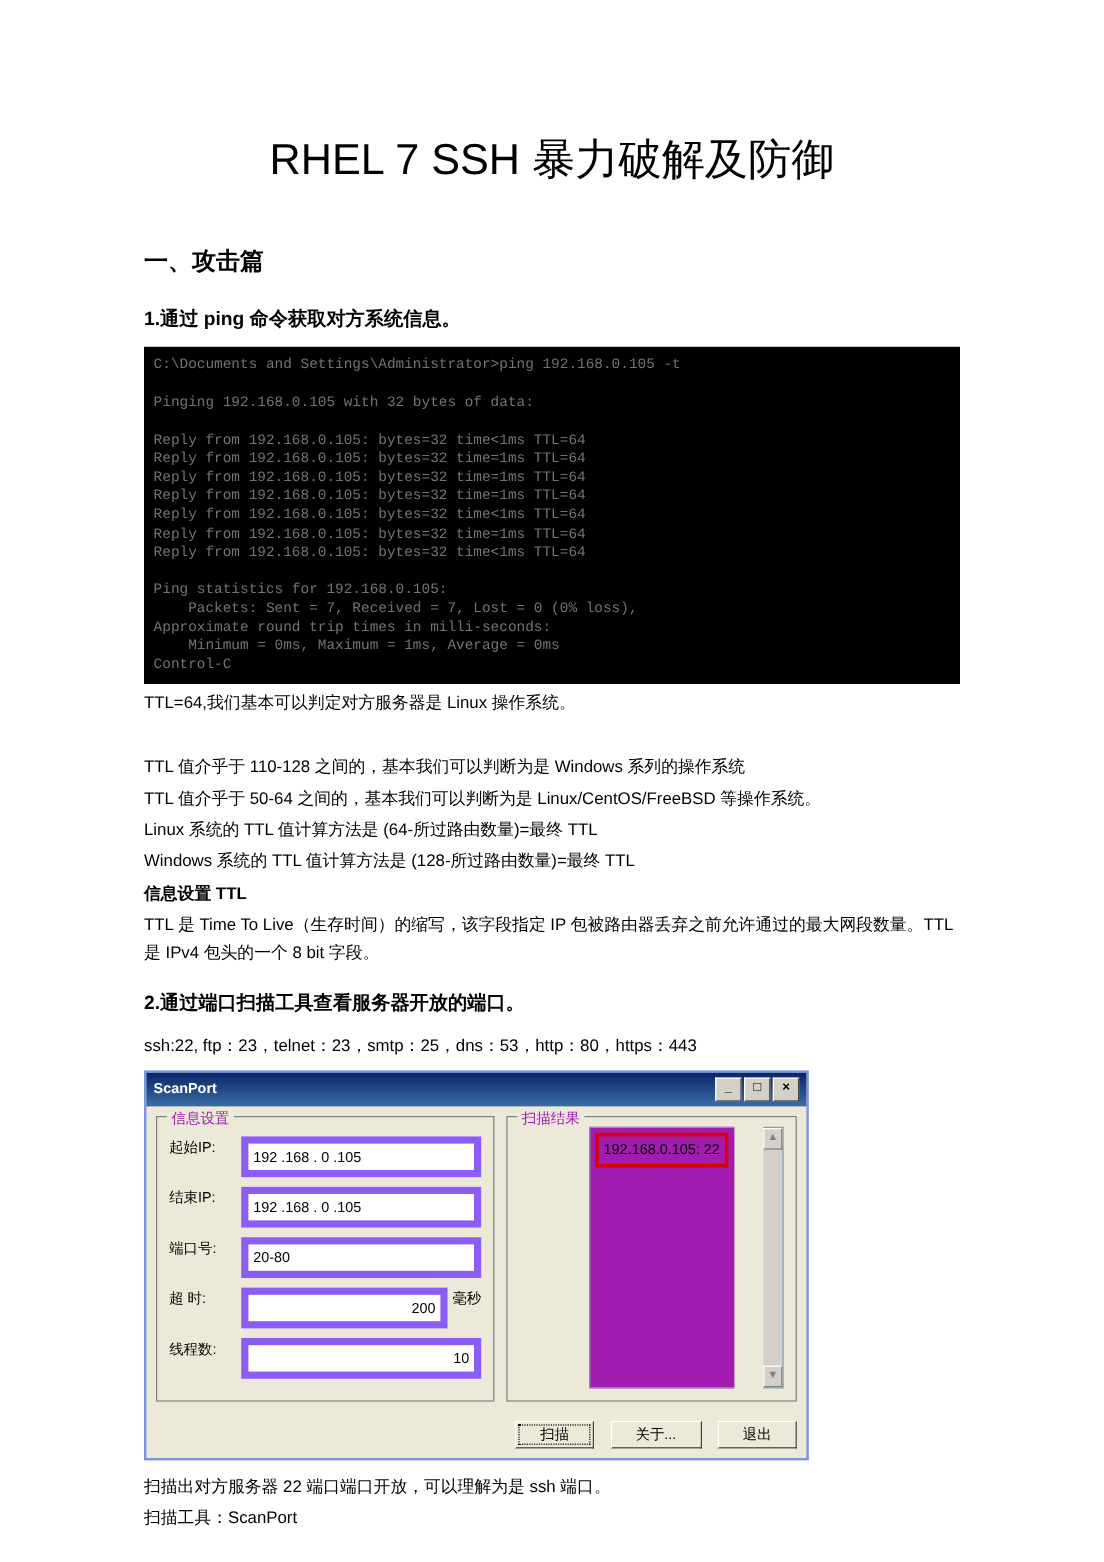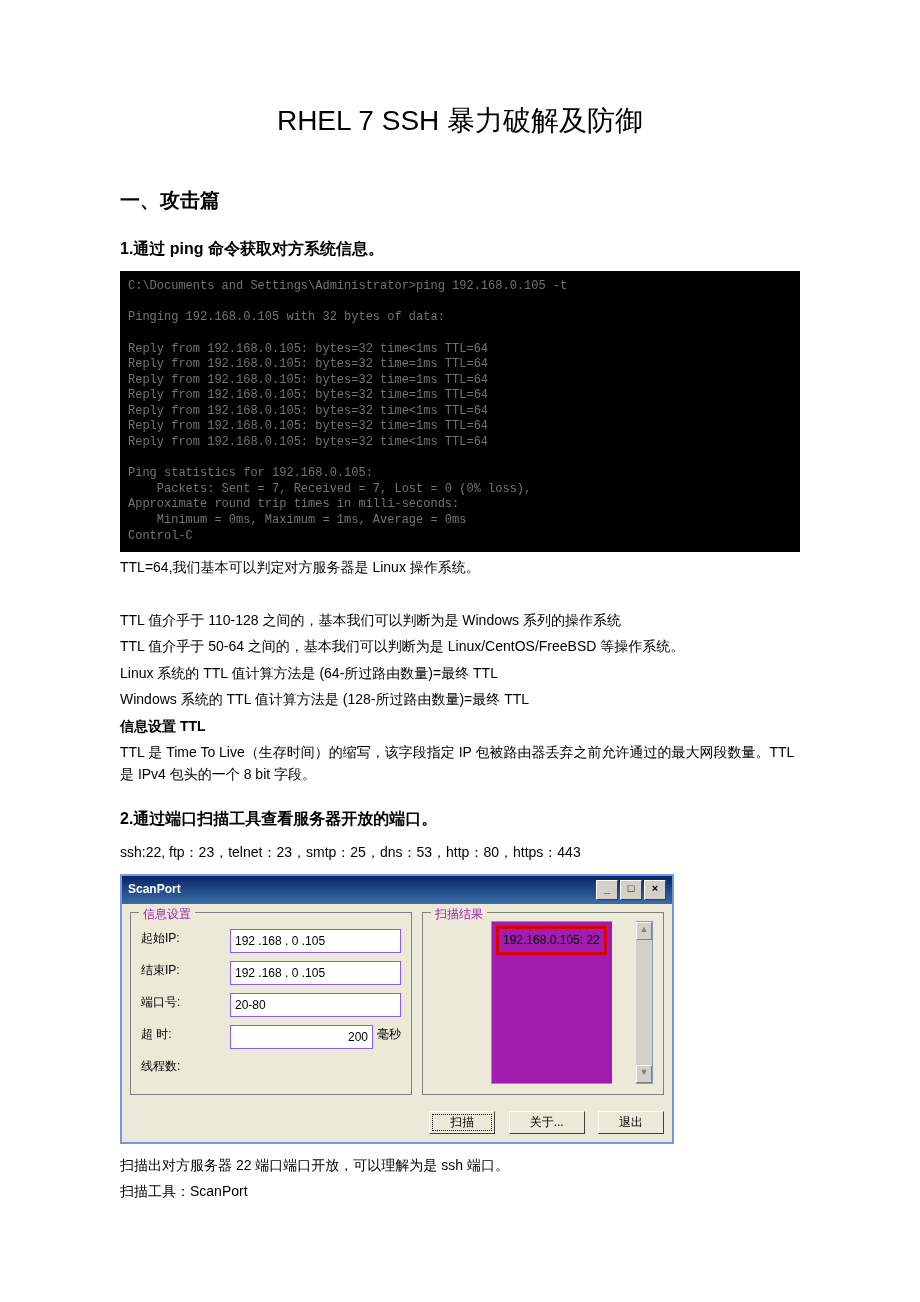--- a/index.html
+++ b/index.html
@@ -7,21 +7,21 @@
       max-width: 920px;
       margin: 0 auto;
       padding: 80px 120px 40px;
       background: #fff;
       color: #000;
       font-size: 14px;
       line-height: 1.6;
     }
     h1 {
       text-align: center;
-      font-size: 28px;
+      font-size: 36px;
       font-weight: normal;
       margin-bottom: 40px;
     }
     h2 {
       font-size: 20px;
       font-weight: bold;
       margin: 30px 0 10px;
     }
     h3 {
       font-size: 16px;
@@ -107,27 +107,26 @@
     }
     .form-row {
       display: flex;
       margin: 8px 0;
     }
     .form-row label {
       width: 60px;
     }
     .form-row .winput {
       flex: 1;
-      border: 1px solid #8b5cf6;
+      border: 6px solid #8b5cf6;
       background: #fff;
       padding: 2px 4px;
       font-family: "SimSun", sans-serif;
       font-size: 12px;
       height: 18px;
-      margin-left: 29px;
     }
     .result-box {
       flex: 1;
       background: #a21caf;
       border: 1px solid #7f9db9;
       border-right: none;
       padding: 4px;
       margin-left: 28px;
     }
     .result-highlight {
@@ -242,20 +241,21 @@
         <label>端口号:</label>
         <div class="winput">20-80</div>
       </div>
       <div class="form-row">
         <label>超  时:</label>
         <div class="winput" style="text-align:right">200</div>
         <span class="suffix">毫秒</span>
       </div>
       <div class="form-row">
         <label>线程数:</label>
+        <div class="winput" style="text-align:right">10</div>
       </div>
     </div>
     <div class="scanport-right">
       <span class="fieldset-label">扫描结果</span>
       <div class="result-box">
         <span class="result-highlight">192.168.0.105: 22</span>
       </div>
       <div class="scroll-track">
         <div class="scroll-btn">▲</div>
         <div style="flex:1"></div>

